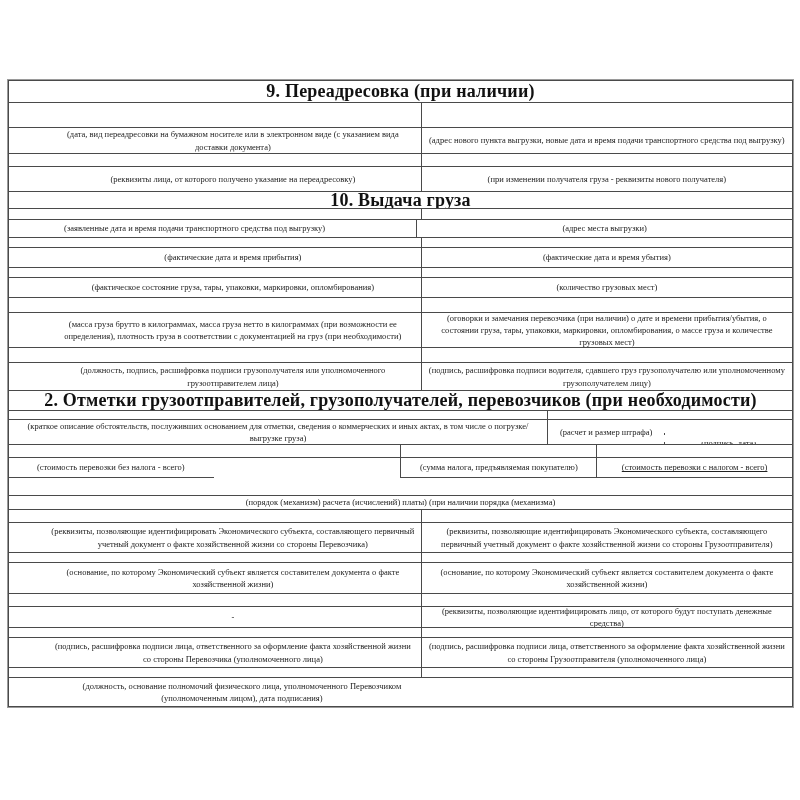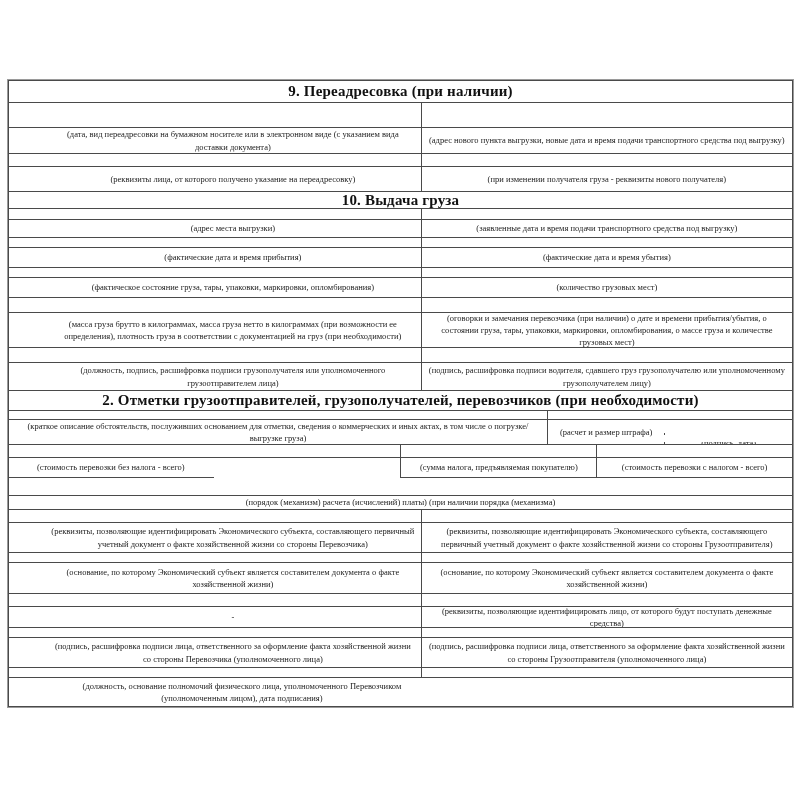--- a/index.html
+++ b/index.html
@@ -22,27 +22,27 @@
     border-left:1px solid #4a4a4a;
     display:flex;align-items:center;justify-content:center;
     text-align:center;
     padding:1px 6px;
     box-sizing:border-box;
     overflow:hidden;
   }
   .cell:first-child{border-left:none;}
   .label-cell{font-size:8.5px;line-height:1.45;color:#222;}
   .head-cell{
-    font-weight:bold;font-size:15px;letter-spacing:.2px;color:#111;
+    font-weight:bold;font-size:18px;letter-spacing:.2px;color:#111;
   }
   .write-cell{background:#ffffff;}
   
   .w50a{width:50.3%;margin-left:36px;} .w50b{width:49.7%;}
   .w3a{width:68.7%;} .w3b{width:15.0%;} .w3c{width:16.3%;margin-top:22px;}
-  .w4a{width:26.0%;} .w4b{width:24.0%;margin-top:32px;} .w4c{width:25.0%;} .w4d{width:25.0%;}
+  .w4a{width:26.0%;} .w4b{width:24.0%;margin-top:32px;} .w4c{width:25.0%;} .w4d{width:25.0%;text-decoration:underline;}
   .wfull{width:100%;}
 </style>
 </head>
 <body>
 
 <div class="page">
   <div class="form-table">
 
     <div class="row" style="height:21px">
       <div class="cell wfull head-cell">9. Переадресовка (при наличии)</div>
@@ -71,22 +71,22 @@
     <div class="row" style="height:16px">
       <div class="cell wfull head-cell">10. Выдача груза</div>
     </div>
 
     <div class="row" style="height:10px">
       <div class="cell w50a write-cell"></div>
       <div class="cell w50b write-cell"></div>
     </div>
 
     <div class="row" style="height:17px">
+      <div class="cell w50b label-cell">(заявленные дата и время подачи транспортного средства под выгрузку)</div>
       <div class="cell w50a label-cell">(адрес места выгрузки)</div>
-      <div class="cell w50b label-cell">(заявленные дата и время подачи транспортного средства под выгрузку)</div>
     </div>
 
     <div class="row" style="height:9px">
       <div class="cell w50a write-cell"></div>
       <div class="cell w50b write-cell"></div>
     </div>
 
     <div class="row" style="height:19px">
       <div class="cell w50a label-cell">(фактические дата и время прибытия)</div>
       <div class="cell w50b label-cell">(фактические дата и время убытия)</div>

